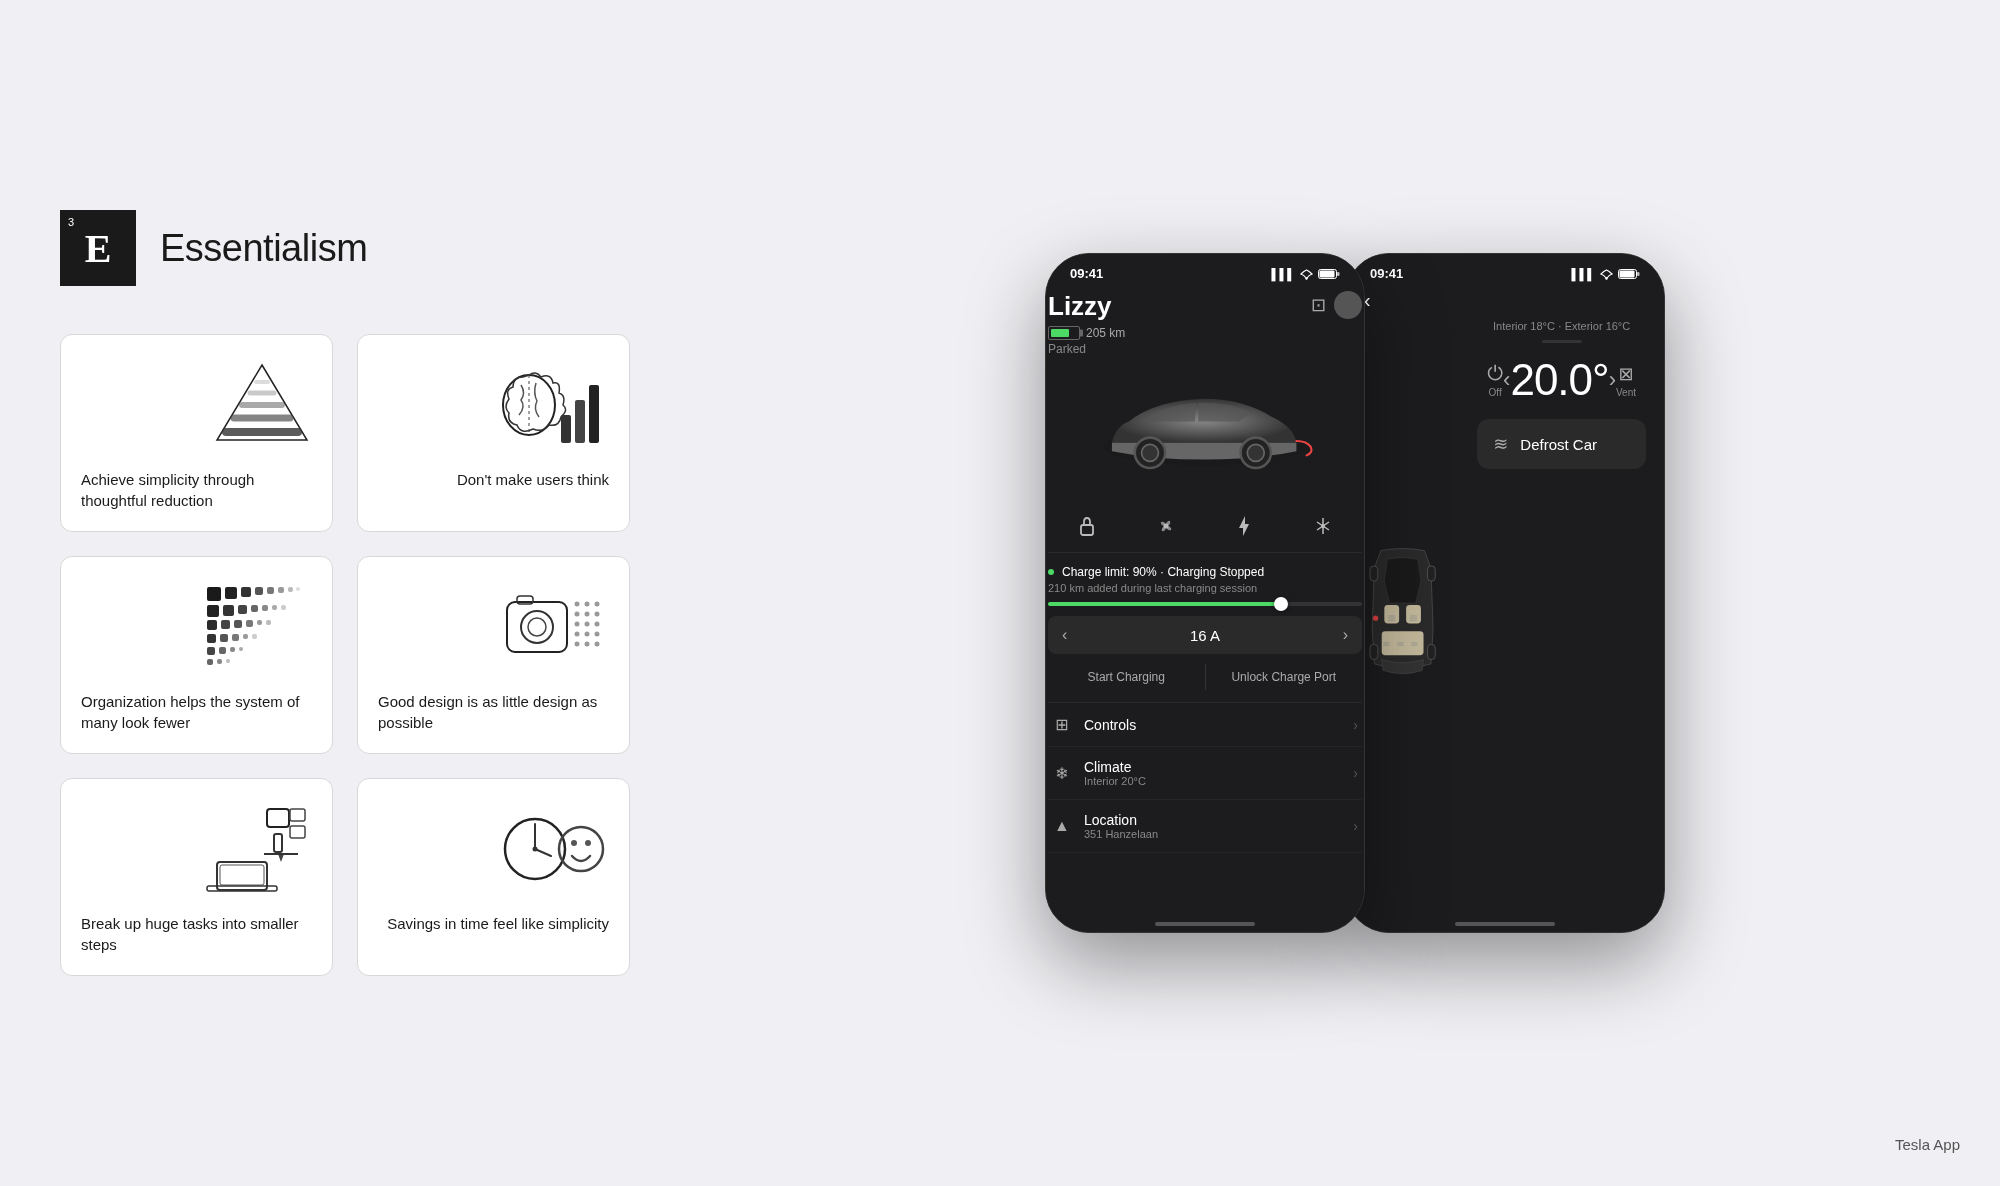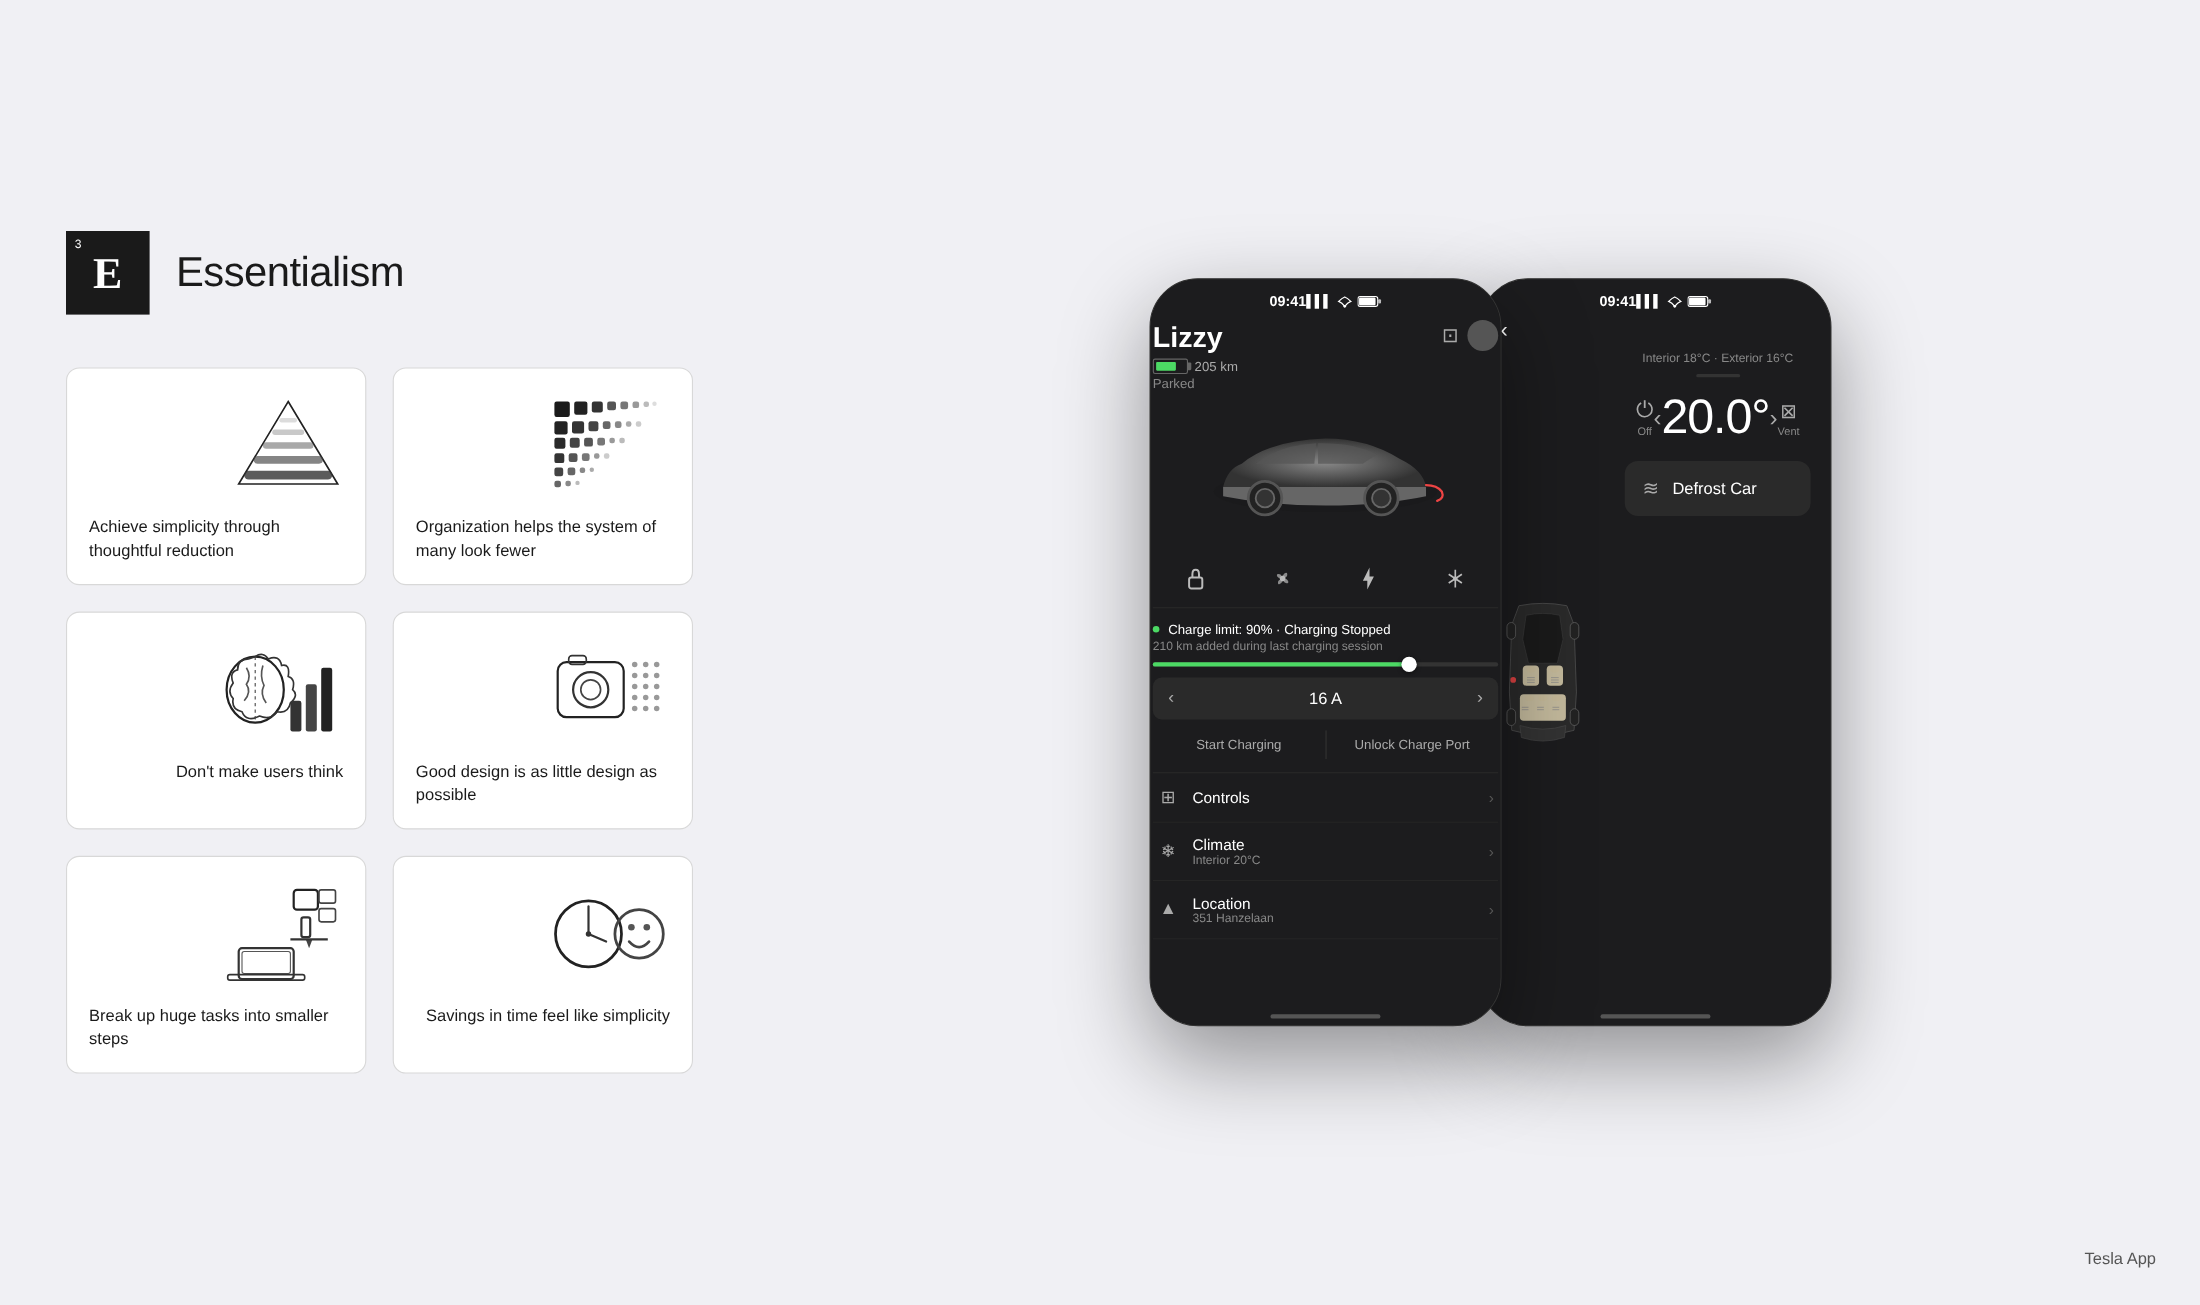--- a/index.html
+++ b/index.html
@@ -141,21 +141,21 @@
       width: 100%;
       height: 100%;
       background: #1c1c1e;
       display: flex;
       flex-direction: column;
       overflow: hidden;
     }
 
     .status-bar {
       display: flex;
-      justify-content: center;
+      justify-content: space-between;
       align-items: center;
       padding: 12px 24px 4px;
       color: #fff;
       font-size: 12px;
       font-weight: 600;
     }
     .status-time { font-size: 13px; }
     .status-icons { display: flex; gap: 4px; align-items: center; font-size: 11px; }
 
     
@@ -427,20 +427,42 @@
           <svg width="100" height="90" viewBox="0 0 100 90">
             <polygon points="50,5 95,80 5,80" fill="none" stroke="#222" stroke-width="1.5"></polygon>
             <line x1="14" y1="72" x2="86" y2="72" stroke="#333" stroke-width="8" stroke-linecap="round" opacity="0.8"></line>
             <line x1="22" y1="58" x2="78" y2="58" stroke="#444" stroke-width="7" stroke-linecap="round" opacity="0.65"></line>
             <line x1="30" y1="45" x2="70" y2="45" stroke="#555" stroke-width="6" stroke-linecap="round" opacity="0.5"></line>
             <line x1="38" y1="33" x2="62" y2="33" stroke="#666" stroke-width="5" stroke-linecap="round" opacity="0.35"></line>
             <line x1="44" y1="22" x2="56" y2="22" stroke="#777" stroke-width="4" stroke-linecap="round" opacity="0.25"></line>
           </svg>
         </div>
         <span class="principle-label">Achieve simplicity through thoughtful reduction</span>
+      </div>
+
+      <div class="principle-card">
+        <div class="principle-icon">
+          <svg width="120" height="90" viewBox="0 0 120 90">
+
+            <g transform="translate(12,5)">
+              <ellipse cx="28" cy="40" rx="26" ry="30" fill="none" stroke="#222" stroke-width="2"></ellipse>
+              <path d="M28 10 Q35 5 40 12 Q50 8 52 18 Q60 16 58 28 Q65 30 62 40 Q68 45 60 52 Q58 62 48 60 Q42 68 32 64 Q20 70 16 60 Q6 58 8 48 Q2 42 8 34 Q4 24 12 22 Q12 12 22 12 Z" fill="none" stroke="#333" stroke-width="1.5"></path>
+              <line x1="28" y1="10" x2="28" y2="70" stroke="#444" stroke-width="1" stroke-dasharray="3,3"></line>
+              <path d="M20 20 Q25 28 20 35 Q25 42 18 50" fill="none" stroke="#555" stroke-width="1.5"></path>
+              <path d="M35 18 Q32 28 36 36 Q32 44 38 52" fill="none" stroke="#555" stroke-width="1.5"></path>
+            </g>
+
+            <g transform="translate(72, 15)">
+              <rect x="0" y="40" width="10" height="28" rx="2" fill="#333"></rect>
+              <rect x="14" y="25" width="10" height="43" rx="2" fill="#444"></rect>
+              <rect x="28" y="10" width="10" height="58" rx="2" fill="#222"></rect>
+            </g>
+          </svg>
+        </div>
+        <span class="principle-label">Don't make users think</span>
       </div>
 
       <div class="principle-card">
         <div class="principle-icon">
           <svg width="110" height="90" viewBox="0 0 110 90">
 
             <rect x="5" y="5" width="14" height="14" rx="2" fill="#1a1a1a"></rect>
             <rect x="23" y="5" width="12" height="12" rx="2" fill="#222"></rect>
             <rect x="39" y="5" width="10" height="10" rx="2" fill="#333"></rect>
             <rect x="53" y="5" width="8" height="8" rx="2" fill="#555"></rect>
@@ -473,42 +495,20 @@
             <rect x="5" y="77" width="6" height="6" rx="2" fill="#666"></rect>
             <rect x="15" y="77" width="5" height="5" rx="2" fill="#888"></rect>
             <rect x="24" y="77" width="4" height="4" rx="2" fill="#bbb"></rect>
           </svg>
         </div>
         <span class="principle-label">Organization helps the system of many look fewer</span>
       </div>
 
       <div class="principle-card">
         <div class="principle-icon">
-          <svg width="120" height="90" viewBox="0 0 120 90">
-
-            <g transform="translate(12,5)">
-              <ellipse cx="28" cy="40" rx="26" ry="30" fill="none" stroke="#222" stroke-width="2"></ellipse>
-              <path d="M28 10 Q35 5 40 12 Q50 8 52 18 Q60 16 58 28 Q65 30 62 40 Q68 45 60 52 Q58 62 48 60 Q42 68 32 64 Q20 70 16 60 Q6 58 8 48 Q2 42 8 34 Q4 24 12 22 Q12 12 22 12 Z" fill="none" stroke="#333" stroke-width="1.5"></path>
-              <line x1="28" y1="10" x2="28" y2="70" stroke="#444" stroke-width="1" stroke-dasharray="3,3"></line>
-              <path d="M20 20 Q25 28 20 35 Q25 42 18 50" fill="none" stroke="#555" stroke-width="1.5"></path>
-              <path d="M35 18 Q32 28 36 36 Q32 44 38 52" fill="none" stroke="#555" stroke-width="1.5"></path>
-            </g>
-
-            <g transform="translate(72, 15)">
-              <rect x="0" y="40" width="10" height="28" rx="2" fill="#333"></rect>
-              <rect x="14" y="25" width="10" height="43" rx="2" fill="#444"></rect>
-              <rect x="28" y="10" width="10" height="58" rx="2" fill="#222"></rect>
-            </g>
-          </svg>
-        </div>
-        <span class="principle-label">Don't make users think</span>
-      </div>
-
-      <div class="principle-card">
-        <div class="principle-icon">
           <svg width="110" height="90" viewBox="0 0 110 90">
 
             <rect x="8" y="20" width="60" height="50" rx="8" fill="none" stroke="#222" stroke-width="2"></rect>
             <circle cx="38" cy="45" r="16" fill="none" stroke="#333" stroke-width="2"></circle>
             <circle cx="38" cy="45" r="9" fill="none" stroke="#444" stroke-width="1.5"></circle>
             <rect x="18" y="14" width="16" height="8" rx="3" fill="none" stroke="#333" stroke-width="1.5"></rect>
 
             <g fill="#999">
               <circle cx="78" cy="22" r="2.5"></circle>
               <circle cx="88" cy="22" r="2.5"></circle>

